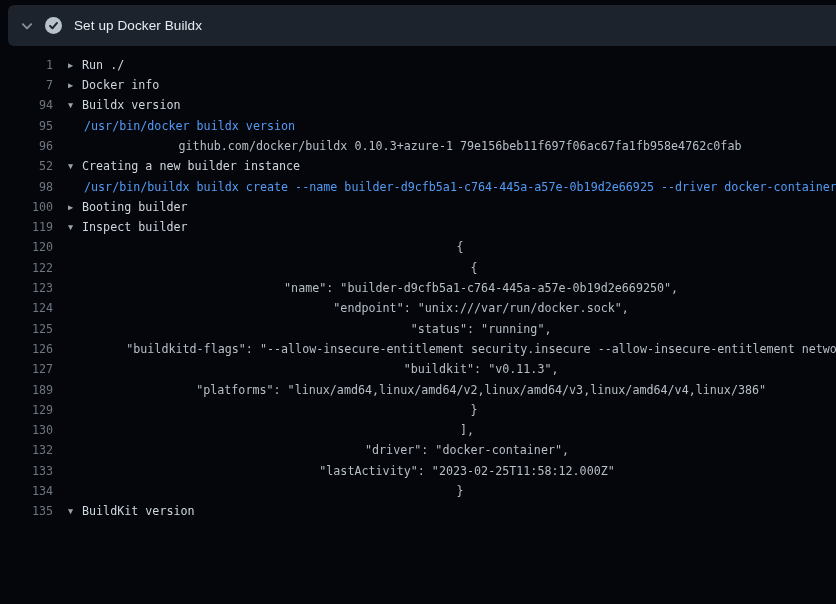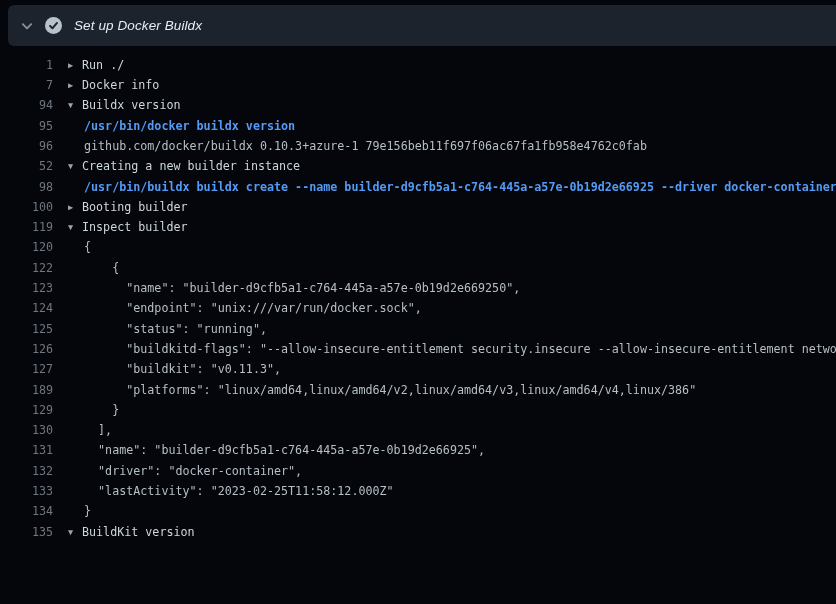--- a/index.html
+++ b/index.html
@@ -15,21 +15,20 @@
   .step-header {
     position: absolute;
     top: 5px; left: 8px; right: 0;
     height: 41px;
     background: #1c232c;
     border-radius: 6px 0 0 6px;
     display: flex;
     align-items: center;
     font-family: "Liberation Sans", "DejaVu Sans", sans-serif;
     cursor: pointer;
-    font-style: italic;
   }
   .chev {
     width: 14px; height: 14px;
     margin-left: 12px;
     flex: none;
     display: flex; align-items: center; justify-content: center;
   }
   .status-ic {
     width: 17px; height: 17px;
     margin-left: 11px;
@@ -72,22 +71,22 @@
     display: flex;
     align-items: center;
     font-size: 8.5px;
     color: #9aa4ae;
   }
   .text {
     white-space: pre;
     overflow: hidden;
     flex: 1 1 auto;
   }
-  .text.output   { color: #b7bfc7; padding-left: 2px; }
-  .text.command  { color: #539bf5; font-weight: bold; padding-left: 2px; }
+  .text.output   { color: #b7bfc7; padding-left: 2px; text-align: center; }
+  .text.command  { color: #539bf5; font-weight: normal; padding-left: 2px; }
   .text.group-collapsed,
   .text.group-expanded { color: #ced6de; }
   .row.grp { cursor: pointer; }
 </style>
 </head>
 <body>
 
 <div class="step-header">
   <span class="chev">
     <svg width="14" height="14" viewBox="0 0 16 16">
@@ -116,18 +115,17 @@
     <div class="row"><span class="num">120</span><span class="marker"></span><span class="text output">{</span></div>
     <div class="row"><span class="num">122</span><span class="marker"></span><span class="text output">    {</span></div>
     <div class="row"><span class="num">123</span><span class="marker"></span><span class="text output">      "name": "builder-d9cfb5a1-c764-445a-a57e-0b19d2e669250",</span></div>
     <div class="row"><span class="num">124</span><span class="marker"></span><span class="text output">      "endpoint": "unix:///var/run/docker.sock",</span></div>
     <div class="row"><span class="num">125</span><span class="marker"></span><span class="text output">      "status": "running",</span></div>
     <div class="row"><span class="num">126</span><span class="marker"></span><span class="text output">      "buildkitd-flags": "--allow-insecure-entitlement security.insecure --allow-insecure-entitlement network.host",</span></div>
     <div class="row"><span class="num">127</span><span class="marker"></span><span class="text output">      "buildkit": "v0.11.3",</span></div>
     <div class="row"><span class="num">189</span><span class="marker"></span><span class="text output">      "platforms": "linux/amd64,linux/amd64/v2,linux/amd64/v3,linux/amd64/v4,linux/386"</span></div>
     <div class="row"><span class="num">129</span><span class="marker"></span><span class="text output">    }</span></div>
     <div class="row"><span class="num">130</span><span class="marker"></span><span class="text output">  ],</span></div>
-    <div class="row"><span class="num">131</span><span class="marker"></span><span class="text output">  "name": "builder-d9cfb5a1-c764-445a-a57e-0b19d2e66925",</span></div>
     <div class="row"><span class="num">132</span><span class="marker"></span><span class="text output">  "driver": "docker-container",</span></div>
     <div class="row"><span class="num">133</span><span class="marker"></span><span class="text output">  "lastActivity": "2023-02-25T11:58:12.000Z"</span></div>
     <div class="row"><span class="num">134</span><span class="marker"></span><span class="text output">}</span></div>
     <div class="row grp"><span class="num">135</span><span class="marker">▼</span><span class="text group-expanded">BuildKit version</span></div>
   </div>
 
 </body></html>

